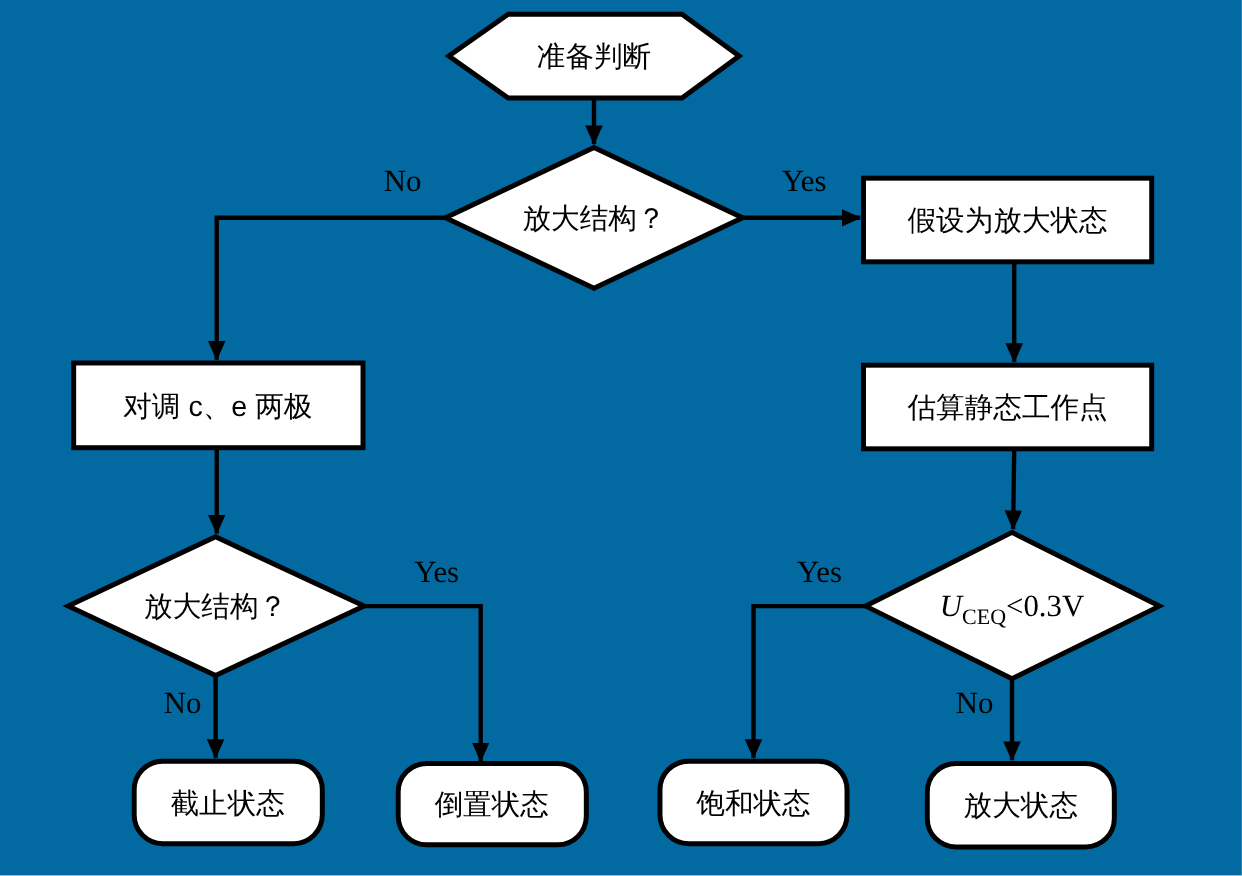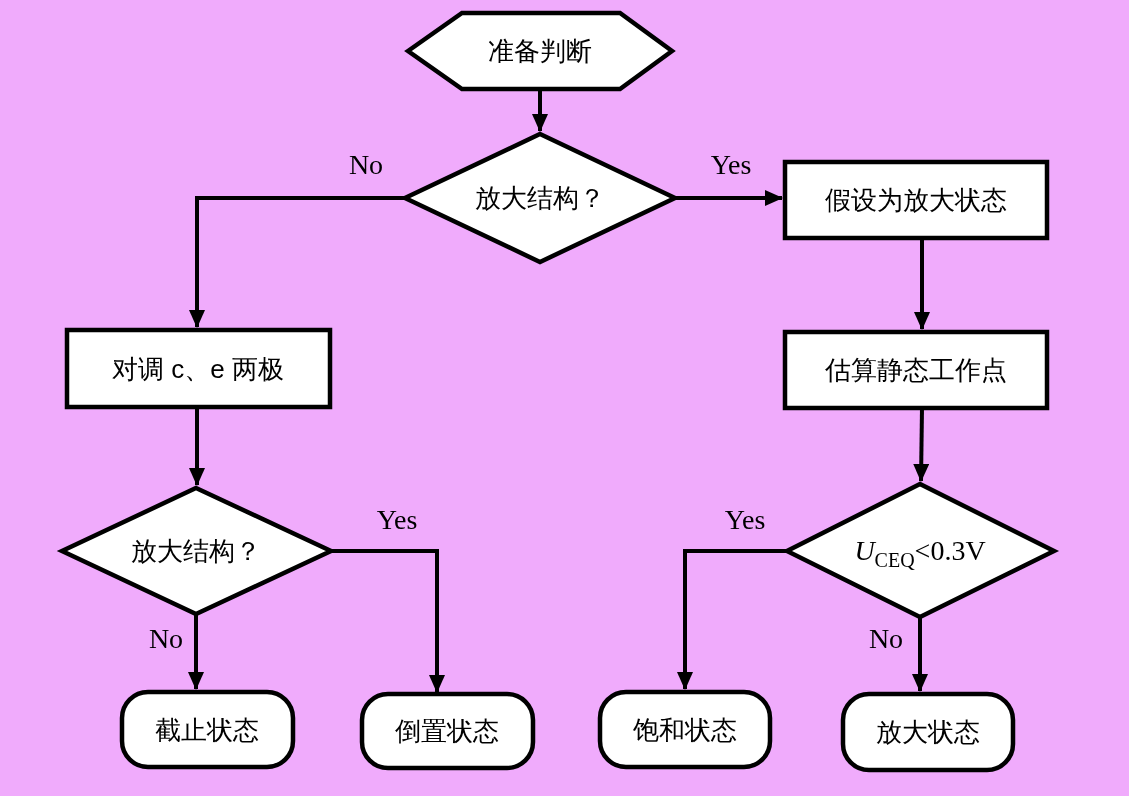--- a/index.html
+++ b/index.html
@@ -7,21 +7,21 @@
     padding: 0;
     background: #ffffff;
     width: 1129px;
     height: 796px;
     overflow: hidden;
   }
   .canvas {
     position: relative;
     width: 1129px;
     height: 796px;
-    background: #f0abfc;
+    background: #0369a1;
   }
   svg { display: block; }
   .shape {
     fill: #ffffff;
     stroke: #000000;
     stroke-width: 4.5;
     stroke-linejoin: miter;
   }
   .edge {
     fill: none;

